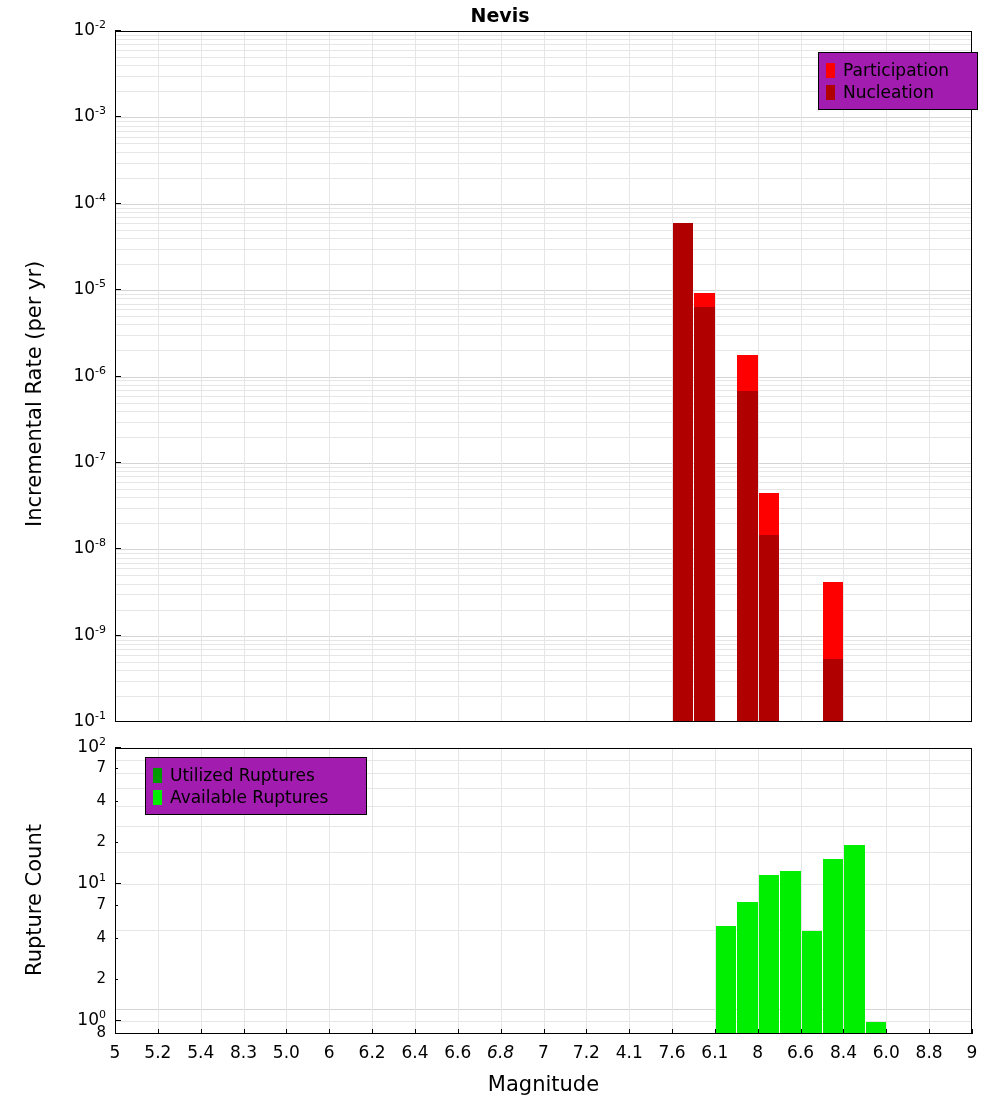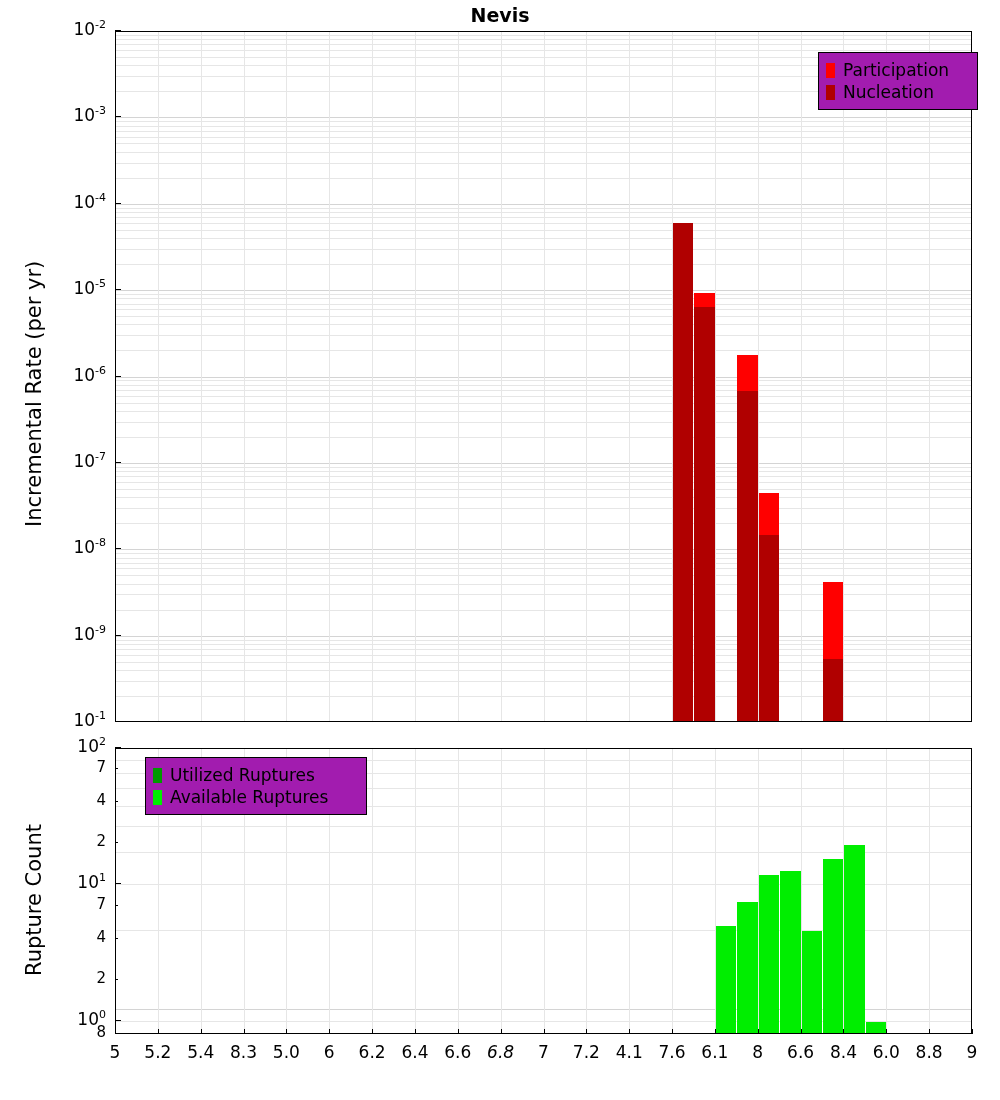--- a/index.html
+++ b/index.html
@@ -303,20 +303,21 @@
       <div class="bar" style="left: 728.45px; width: 20.425px; top: 95.5667px; height: 190.433px; background: rgb(0, 238, 0);"></div>
       <div class="bar" style="left: 749.875px; width: 20.425px; top: 272.663px; height: 13.3371px; background: rgb(0, 238, 0);"></div>
       <div class="bar" style="left: 535.625px; width: 20.425px; top: 521.465px; background: rgb(0, 153, 0);"></div>
       <div class="bar" style="left: 557.05px; width: 20.425px; top: 442.977px; background: rgb(0, 153, 0);"></div>
       <div class="bar" style="left: 621.325px; width: 20.425px; top: 397.064px; background: rgb(0, 153, 0);"></div>
       <div class="bar" style="left: 642.75px; width: 20.425px; top: 521.465px; background: rgb(0, 153, 0);"></div>
       <div class="bar" style="left: 728.45px; width: 20.425px; top: 521.465px; background: rgb(0, 153, 0);"></div>
     </div>
 
   <div class="axis-label-y" id="ylabel-bot" style="left: 22px; top: 976px;">Rupture Count</div>
+  <div class="axis-label-x" id="xlabel-bot" style="left: 115px; width: 857px; top: 1072px;">Magnitude</div>
 
   <div class="legend" id="legend-bot" style="left: 122px; top: 757px; width: 222px;">
     <div class="legend-row">
       <span class="legend-swatch" id="sw-b1" style="background: rgb(0, 153, 0);"></span>
       <span class="legend-label">Utilized Ruptures</span>
     </div>
     <div class="legend-row">
       <span class="legend-swatch" id="sw-b0" style="background: rgb(0, 238, 0);"></span>
       <span class="legend-label">Available Ruptures</span>
     </div>

